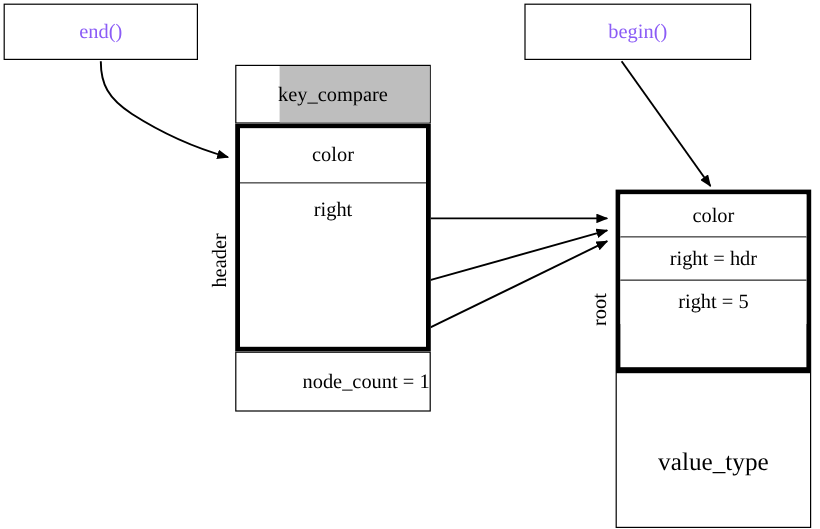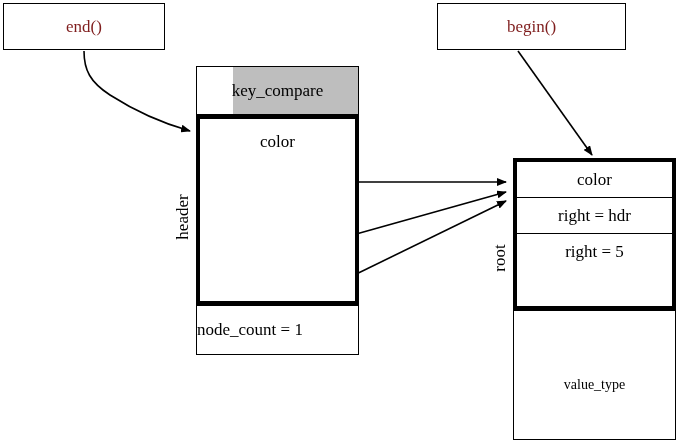--- a/index.html
+++ b/index.html
@@ -17,35 +17,35 @@
   }
   .box {
     position: absolute;
     box-sizing: border-box;
     background: #ffffff;
     border: 1px solid #000000;
     display: flex;
     align-items: center;
     justify-content: center;
     font-size: 17px;
-    color: #7f1d1d;
+    color: #8b5cf6;
     white-space: nowrap;
   }
   
   #end-box {
     left: 3px; top: 3px; width: 162px; height: 47px;
   }
   #begin-box {
     left: 437px; top: 3px; width: 189px; height: 47px;
   }
 
   
   #header-struct {
     position: absolute;
-    left: 196px; top: 66px; width: 163px; height: 367px;
+    left: 196px; top: 54px; width: 163px; height: 367px;
   }
   #header-keycompare {
     position: absolute;
     left: 0px; top: 0px; width: 163px; height: 49px;
     box-sizing: border-box;
     border: 1px solid #000000;
     background: #ffffff;
   }
   #header-keycompare .gray-fill {
     position: absolute;
@@ -76,21 +76,21 @@
     white-space: nowrap;
     background: #ffffff;
   }
   #header-inner .field:last-child { border-bottom: none; }
   #header-nodecount {
     position: absolute;
     left: 0px; top: 239px; width: 163px; height: 50px;
     box-sizing: border-box;
     border: 1px solid #000000;
     background: #ffffff;
-    display: flex; align-items: center; justify-content: flex-start;
+    display: flex; align-items: center; justify-content: flex-end;
     font-size: 17px; white-space: nowrap;
   }
 
   
   #root-struct {
     position: absolute;
     left: 513px; top: 158px; width: 163px; height: 282px;
   }
   #root-inner {
     position: absolute;
@@ -112,21 +112,21 @@
   }
   #root-inner .field:last-child { border-bottom: none; }
   #root-valuetype {
     position: absolute;
     left: 0px; top: 152px; width: 163px; height: 130px;
     box-sizing: border-box;
     border: 1px solid #000000;
     background: #ffffff;
     display: flex; align-items: center; justify-content: flex-start;
     padding-top: 20px;
-    font-size: 14px; white-space: nowrap;
+    font-size: 21px; white-space: nowrap;
   }
   #root-valuetype .vt-label {
     width: 100%;
     text-align: center;
   }
 
   
   .side-label {
     position: absolute;
     font-size: 17px;
@@ -181,20 +181,23 @@
 
     <div id="header-keycompare">
       <div class="gray-fill"></div>
       <div class="kc-label">key_compare</div>
     </div>
 
     <div id="header-inner">
       <div class="field">
         <span>color</span>
       </div>
+      <div class="field">
+        <span>right</span>
+      </div>
     </div>
 
     <div id="header-nodecount">
       <span>node_count = 1</span>
     </div>
   </div>
 
   <div class="side-label" id="header-label">header</div>
 
   <div id="root-struct">

